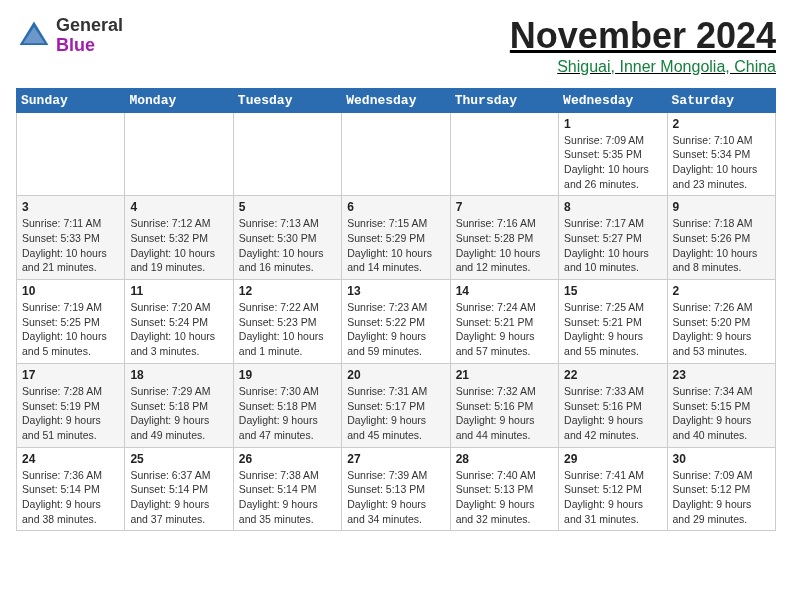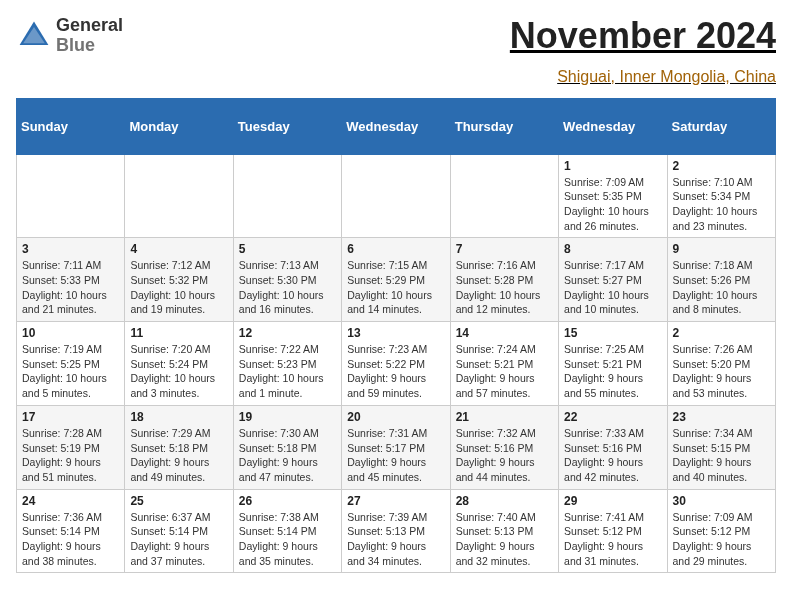--- a/index.html
+++ b/index.html
@@ -20,52 +20,53 @@
       display: flex;
       align-items: center;
       gap: 4px;
     }
     .logo-text {
       font-size: 18px;
       font-weight: bold;
       line-height: 1.1;
     }
     .logo-general { color: #333; }
-    .logo-blue { color: #737373; }
+    .logo-blue { color: #a21caf; }
     .logo-icon {
       width: 36px;
       height: 36px;
     }
     .title-section {
       text-align: right;
       text-decoration: underline;
     }
     .month-title {
       font-size: 36px;
       font-weight: bold;
       color: #222;
       line-height: 1.1;
     }
     .location-title {
       font-size: 16px;
-      color: #a16207;
-      margin-top: 12px;
+      color: #15803d;
+      margin-top: 2px;
     }
     table {
       width: 100%;
       border-collapse: collapse;
       table-layout: fixed;
     }
     thead tr th {
       background: #2b6cb0;
       color: #fff;
       font-size: 13px;
-      padding: 20px 4px;
+      padding: 4px 4px;
       text-align: left;
       border: 1px solid #2b6cb0;
+      font-family: Liberation Mono, monospace;
     }
     tbody tr td {
       border: 1px solid #ccc;
       vertical-align: top;
       padding: 4px 5px;
       font-size: 11px;
       color: #222;
       height: 80px;
       background: #fff;
     }

